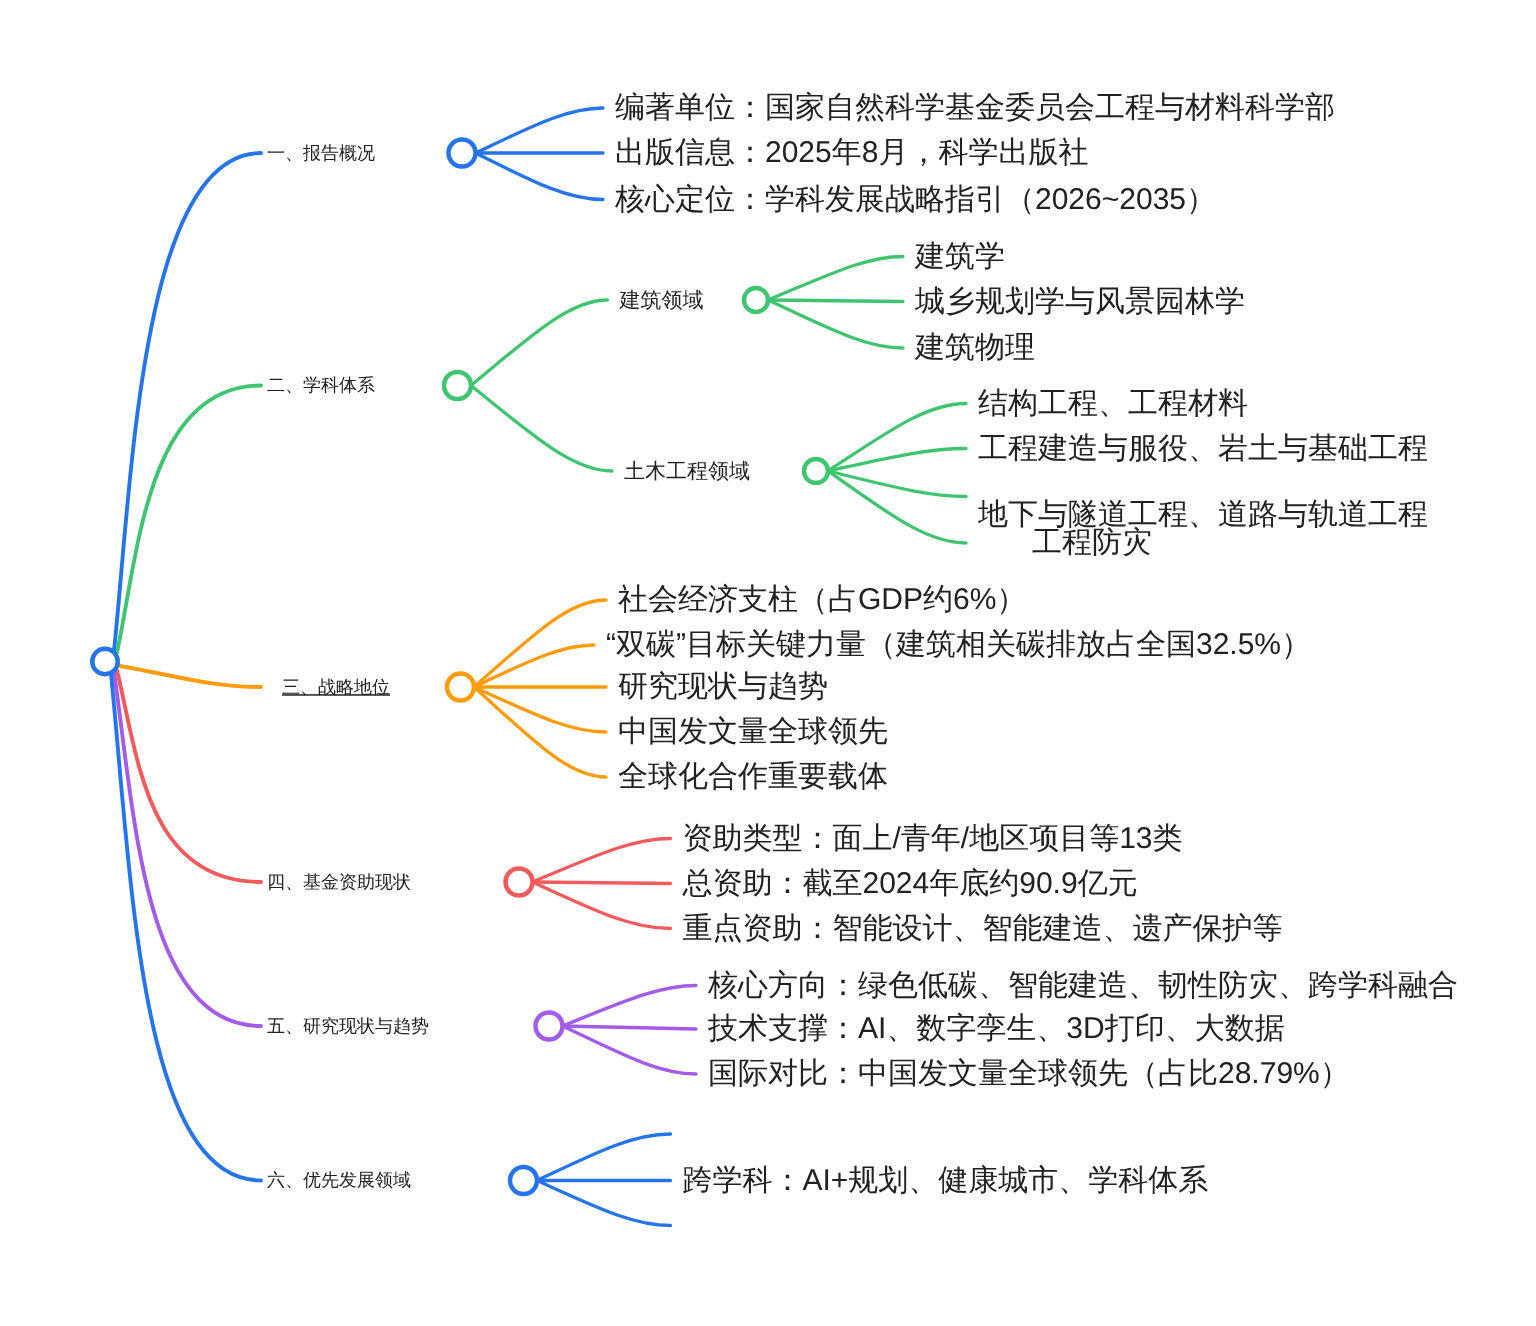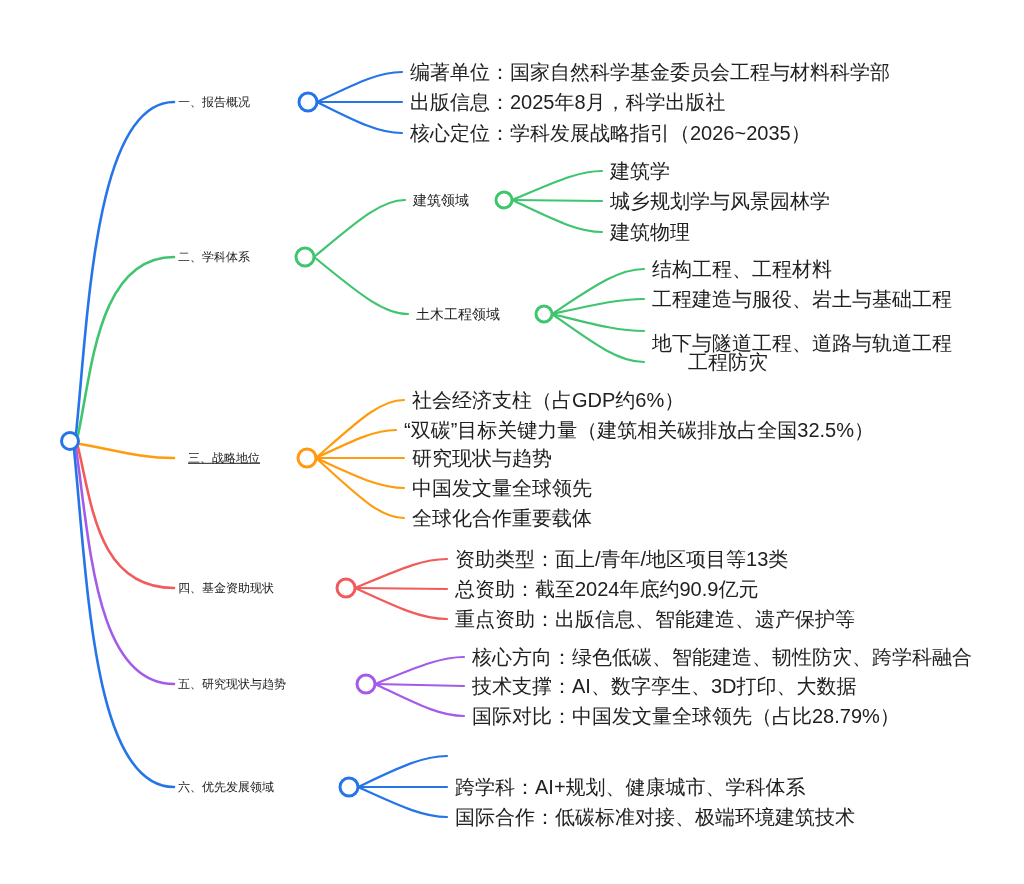--- a/index.html
+++ b/index.html
@@ -124,22 +124,21 @@
   <div class="node leaf" style="left:652px;top:362px;margin-left:36px;">工程防灾</div>
 
   <div class="node leaf" style="left:412px;top:400px;">社会经济支柱（占GDP约6%）</div>
   <div class="node leaf" style="left:404px;top:430px;">“双碳”目标关键力量（建筑相关碳排放占全国32.5%）</div>
   <div class="node leaf" style="left:412px;top:458px;">研究现状与趋势</div>
   <div class="node leaf" style="left:412px;top:488px;">中国发文量全球领先</div>
   <div class="node leaf" style="left:412px;top:518px;">全球化合作重要载体</div>
 
   <div class="node leaf" style="left:455px;top:559px;">资助类型：面上/青年/地区项目等13类</div>
   <div class="node leaf" style="left:455px;top:589px;">总资助：截至2024年底约90.9亿元</div>
-  <div class="node leaf" style="left:455px;top:619px;">重点资助：出版信息、智能建造、遗产保护等</div>
+  <div class="node leaf" style="left:455px;top:619px;">重点资助：智能设计、智能建造、遗产保护等</div>
 
   <div class="node leaf" style="left:472px;top:657px;">核心方向：绿色低碳、智能建造、韧性防灾、跨学科融合</div>
   <div class="node leaf" style="left:472px;top:686px;">技术支撑：AI、数字孪生、3D打印、大数据</div>
   <div class="node leaf" style="left:472px;top:716px;">国际对比：中国发文量全球领先（占比28.79%）</div>
 
   <div class="node leaf" style="left:455px;top:787px;">跨学科：AI+规划、健康城市、学科体系</div>
-  <div class="node leaf" style="left:455px;top:817px;">国际合作：低碳标准对接、极端环境建筑技术</div>
 
 </div>
 
 </body></html>

